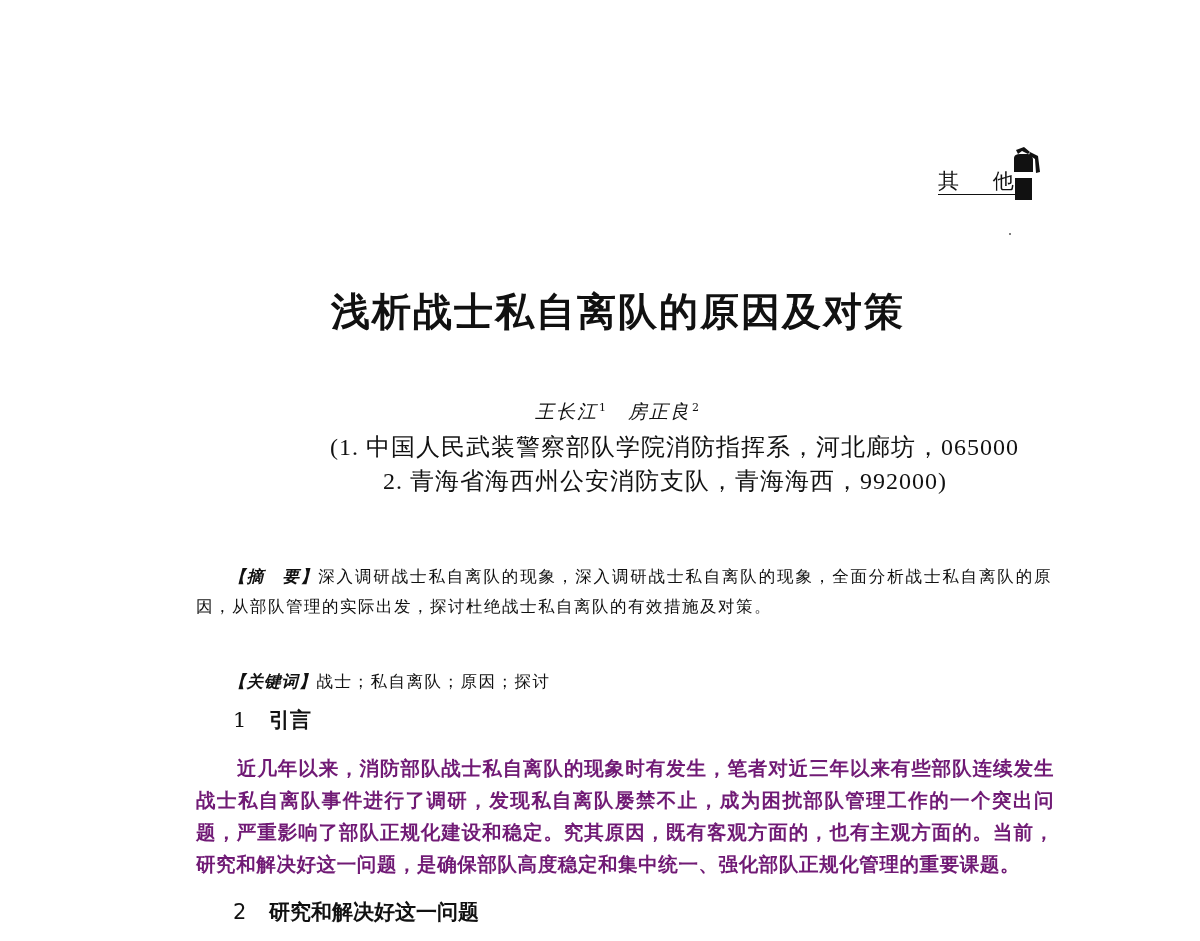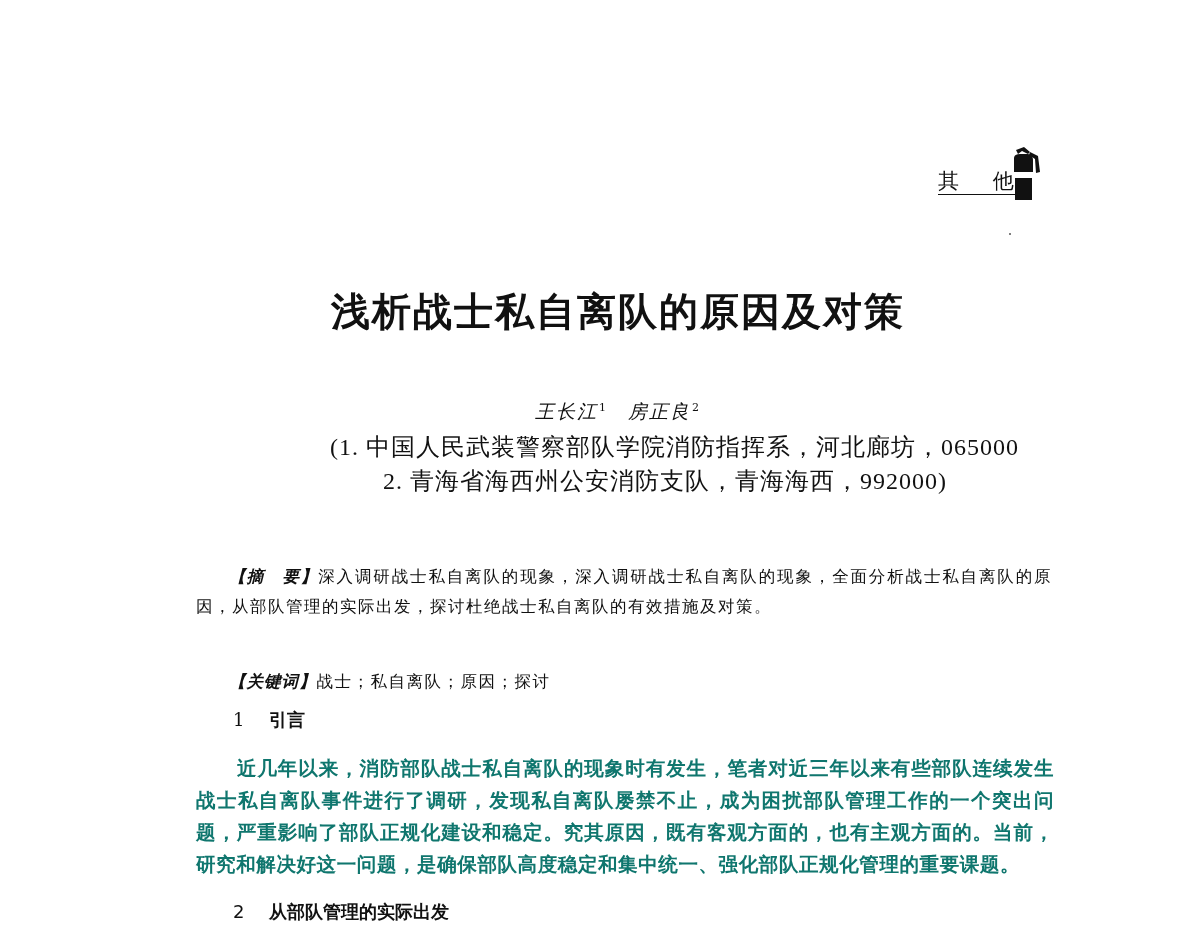--- a/index.html
+++ b/index.html
@@ -112,21 +112,21 @@
     }
     .label-bracket {
       font-weight: bold;
       font-family: "DejaVu Sans", sans-serif;
       letter-spacing: 1px;
       font-style: italic;
     }
 
     
     .heading {
-      font-size: 18px;
+      font-size: 21px;
       line-height: 28px;
       font-weight: bold;
       font-family: "DejaVu Sans", sans-serif;
       white-space: nowrap;
     }
     .heading .num {
       font-family: "DejaVu Serif", serif;
       font-weight: normal;
       display: inline-block;
       width: 36px;
@@ -140,21 +140,21 @@
       left: 196px;
       width: 858px;
       top: 753px;
       font-size: 19.5px;
       line-height: 32px;
       letter-spacing: 0.6px;
       text-indent: 41px;
       text-align: justify;
       font-family: "DejaVu Sans", sans-serif;
       font-weight: bold;
-      color: #0f766e;
+      color: #701a75;
     }
   </style>
 </head>
 <body>
 
 <div class="abs section-tag">其 他</div>
 
 <svg class="abs extinguisher" viewBox="0 0 34 54">
 
   <path d="M6 4 L14 1 L20 6 L18 8 L12 5 L8 8 Z" fill="#111"></path>
@@ -180,14 +180,14 @@
 
 <div class="abs keywords"><span class="label-bracket">【关键词】</span><span>战士；私自离队；原因；探讨</span></div>
 
 <div class="abs heading heading-1">
   <span class="num">1</span><span>引言</span>
 </div>
 
 <div class="abs body-para">近几年以来，消防部队战士私自离队的现象时有发生，笔者对近三年以来有些部队连续发生战士私自离队事件进行了调研，发现私自离队屡禁不止，成为困扰部队管理工作的一个突出问题，严重影响了部队正规化建设和稳定。究其原因，既有客观方面的，也有主观方面的。当前，研究和解决好这一问题，是确保部队高度稳定和集中统一、强化部队正规化管理的重要课题。</div>
 
 <div class="abs heading heading-2">
-  <span class="num">2</span><span>从部队管理的实际出发</span>
+  <span class="num">2</span><span>研究和解决好这一问题</span>
 </div>
 
 </body></html>

